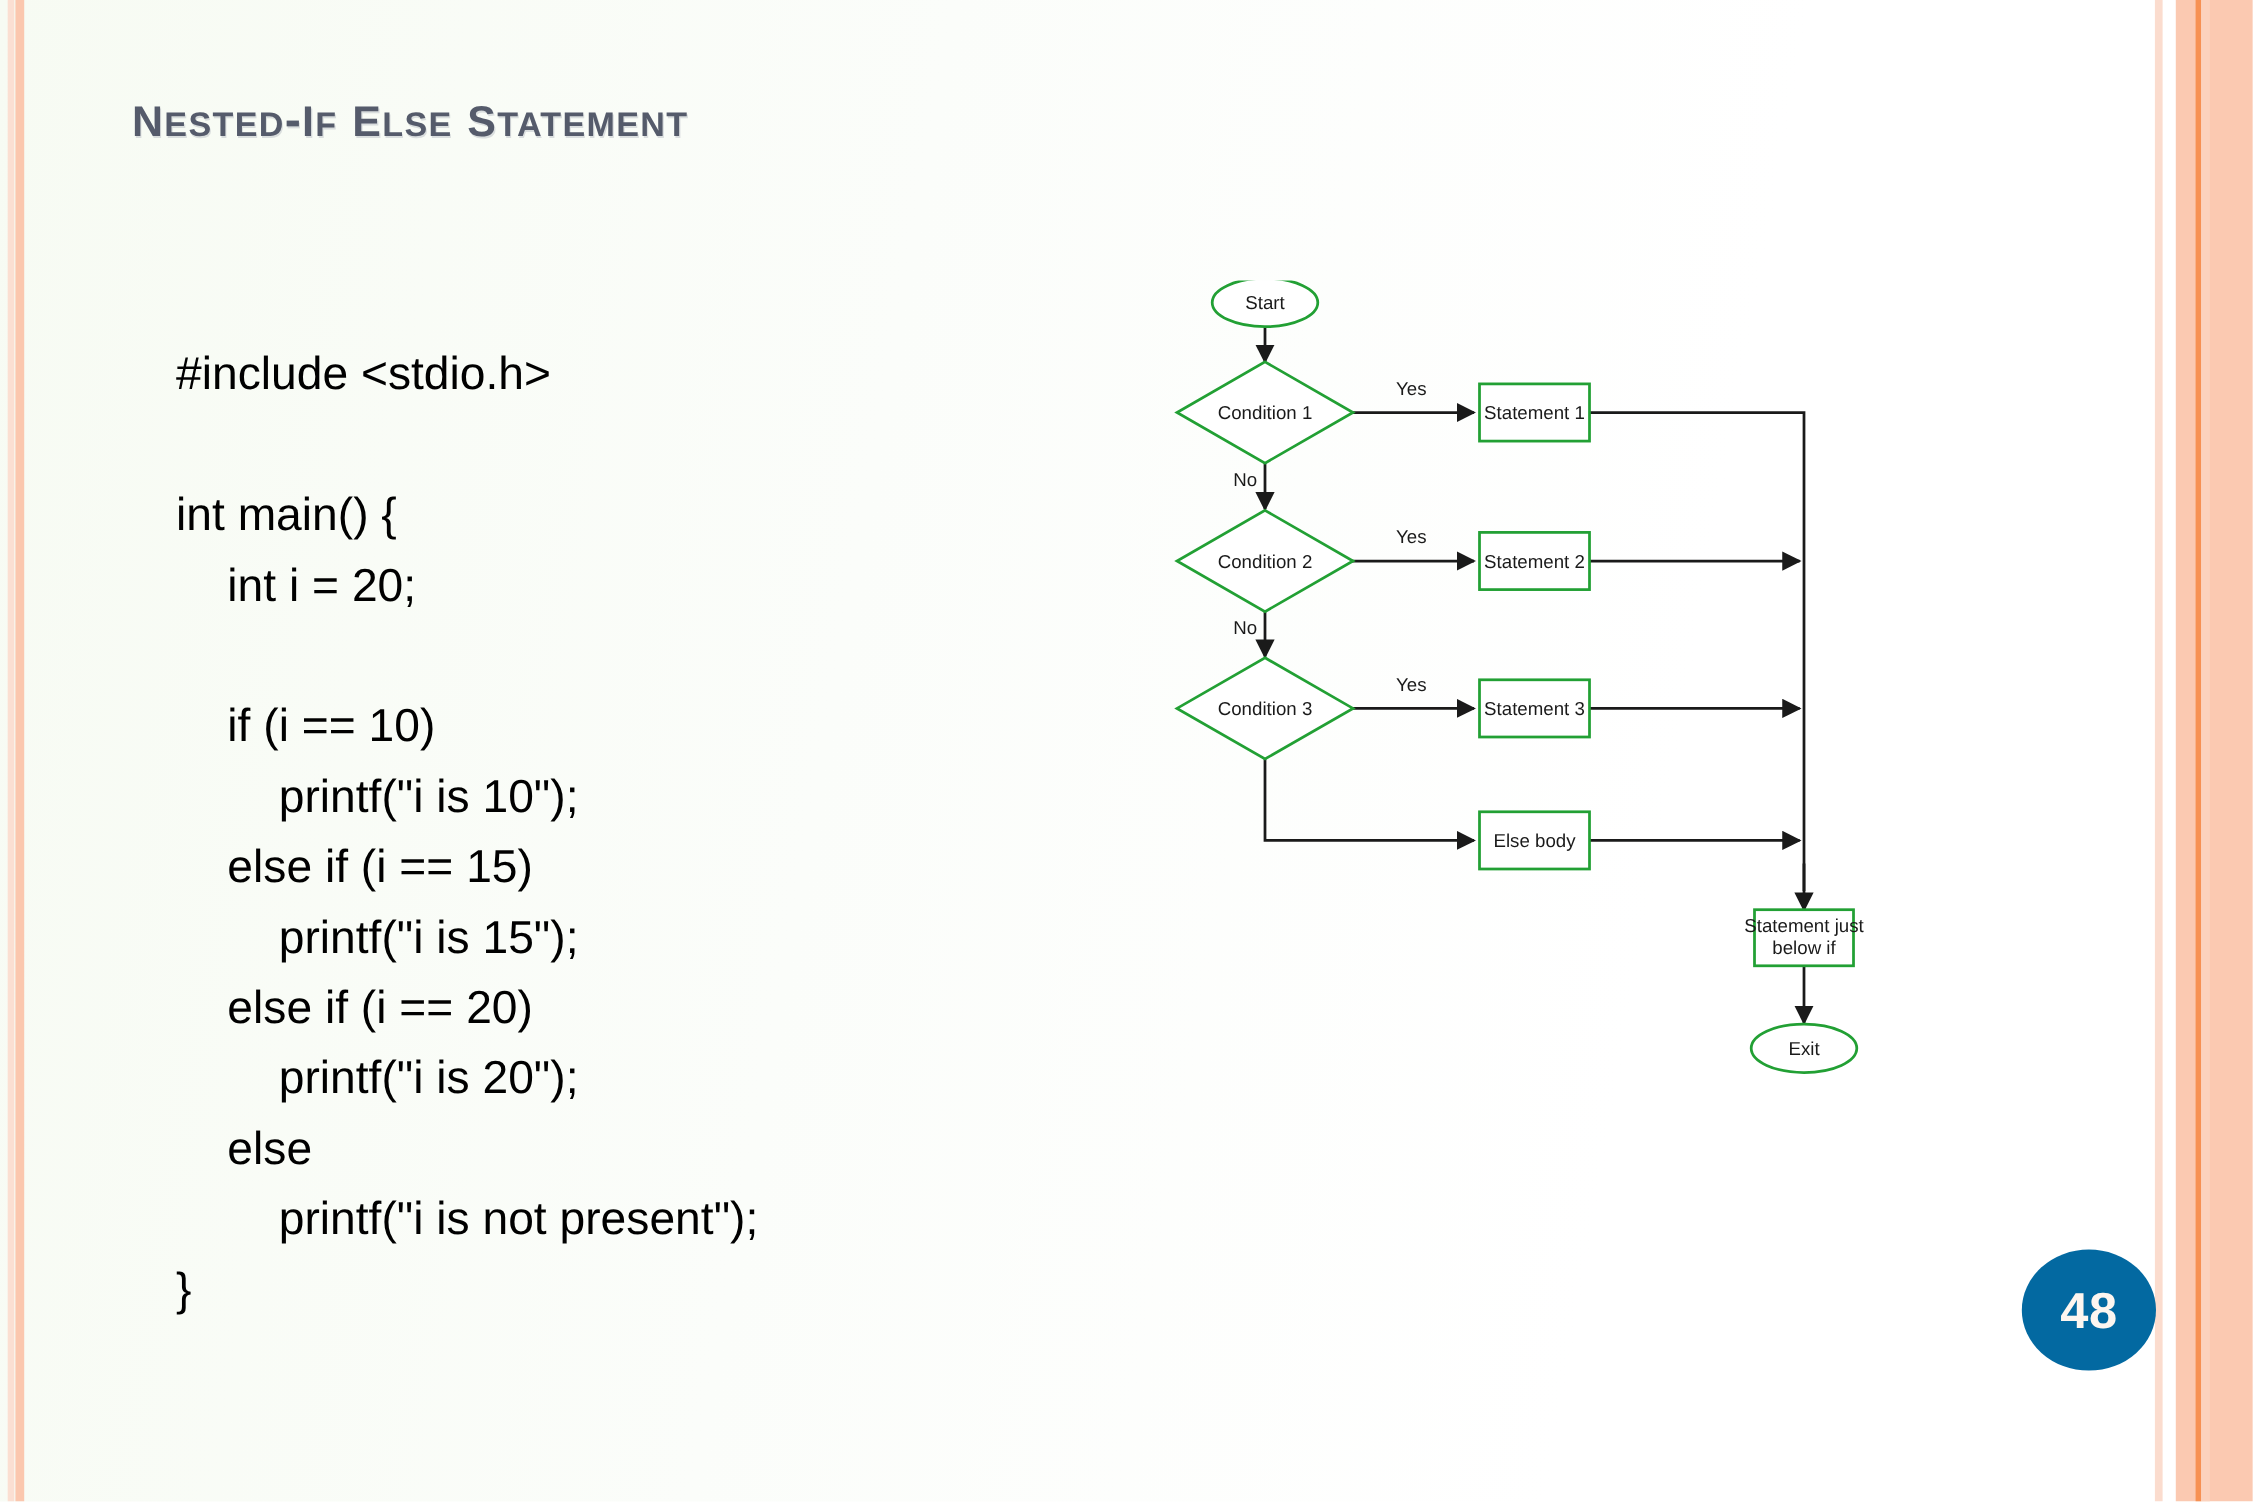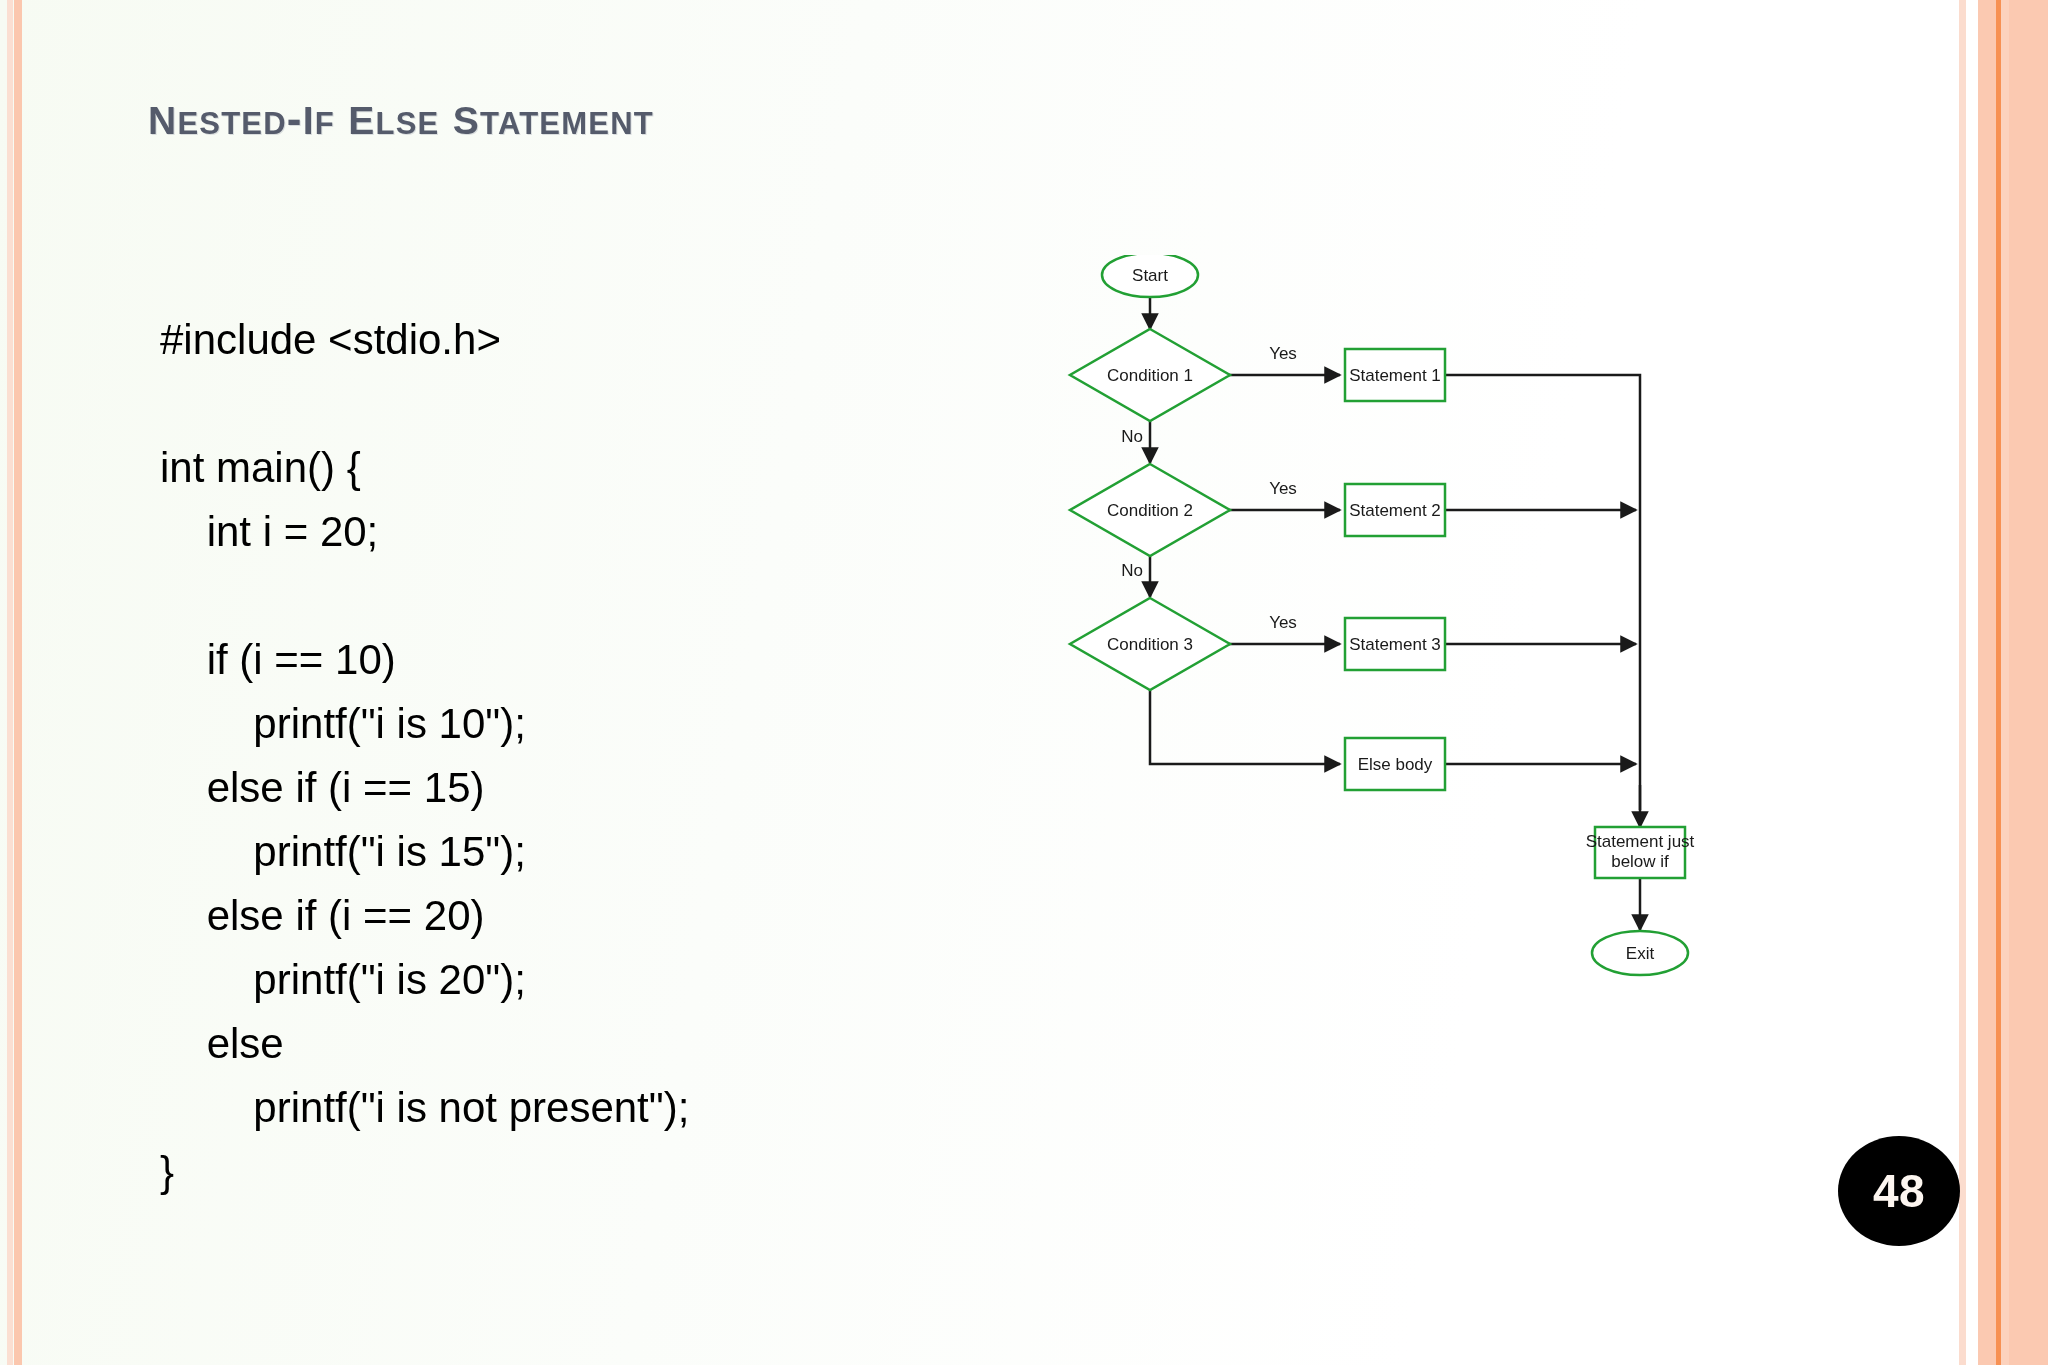--- a/index.html
+++ b/index.html
@@ -35,30 +35,29 @@
     background: #f79153;
   }
   .edge-right-soft {
     position: absolute; left: 2001px; top: 0; width: 8px; height: 1365px;
     background: #fcd2bd;
   }
 
   
   .slide-title {
     position: absolute;
-    left: 120px; top: 82px;
+    left: 120px; top: 72px;
     color: #555b6b;
     font-weight: bold;
     font-size: 44px;
     letter-spacing: 1.2px;
     font-variant: small-caps;
     text-transform: lowercase;
     white-space: nowrap;
     text-shadow: 1px 1px 0 rgba(160,165,178,0.35);
-    margin-left: 28px;
   }
   
   .slide-title .cap { font-size: 56px; }
 
   
   .code-block {
     position: absolute;
     left: 118px; top: 308px;
     width: 780px;
     color: #000;
@@ -87,21 +86,21 @@
     font-size: 17px;
     fill: #1a1a1a;
   }
 
   
   .page-badge {
     position: absolute;
     left: 1838px; top: 1136px;
     width: 122px; height: 110px;
     border-radius: 50%;
-    background: #000000;
+    background: #0369a1;
     color: #fdf6f0;
     font-size: 46px;
     font-weight: bold;
     display: flex; align-items: center; justify-content: center;
     letter-spacing: 0.5px;
   }
 </style>
 </head>
 <body>
 

